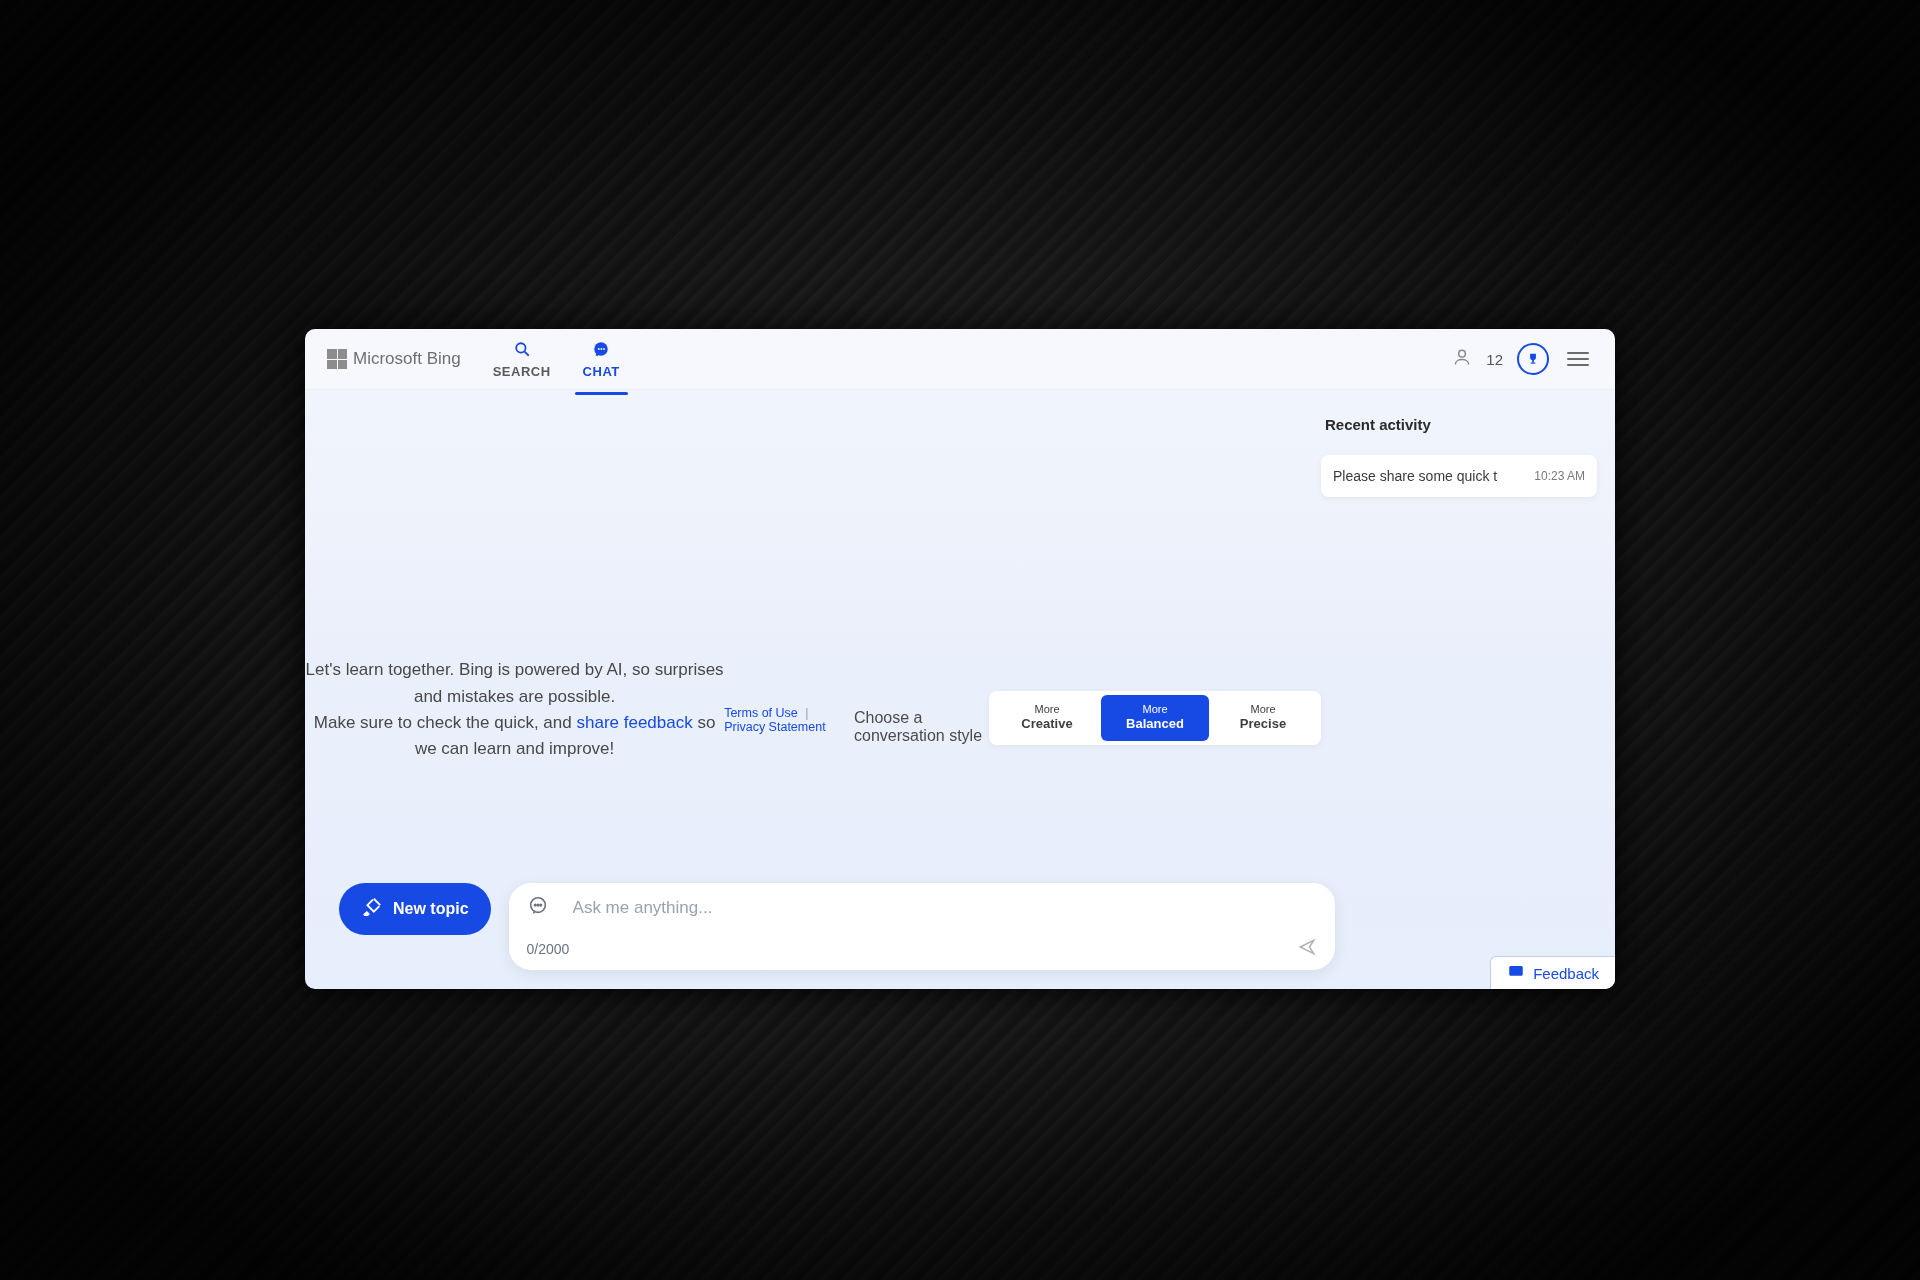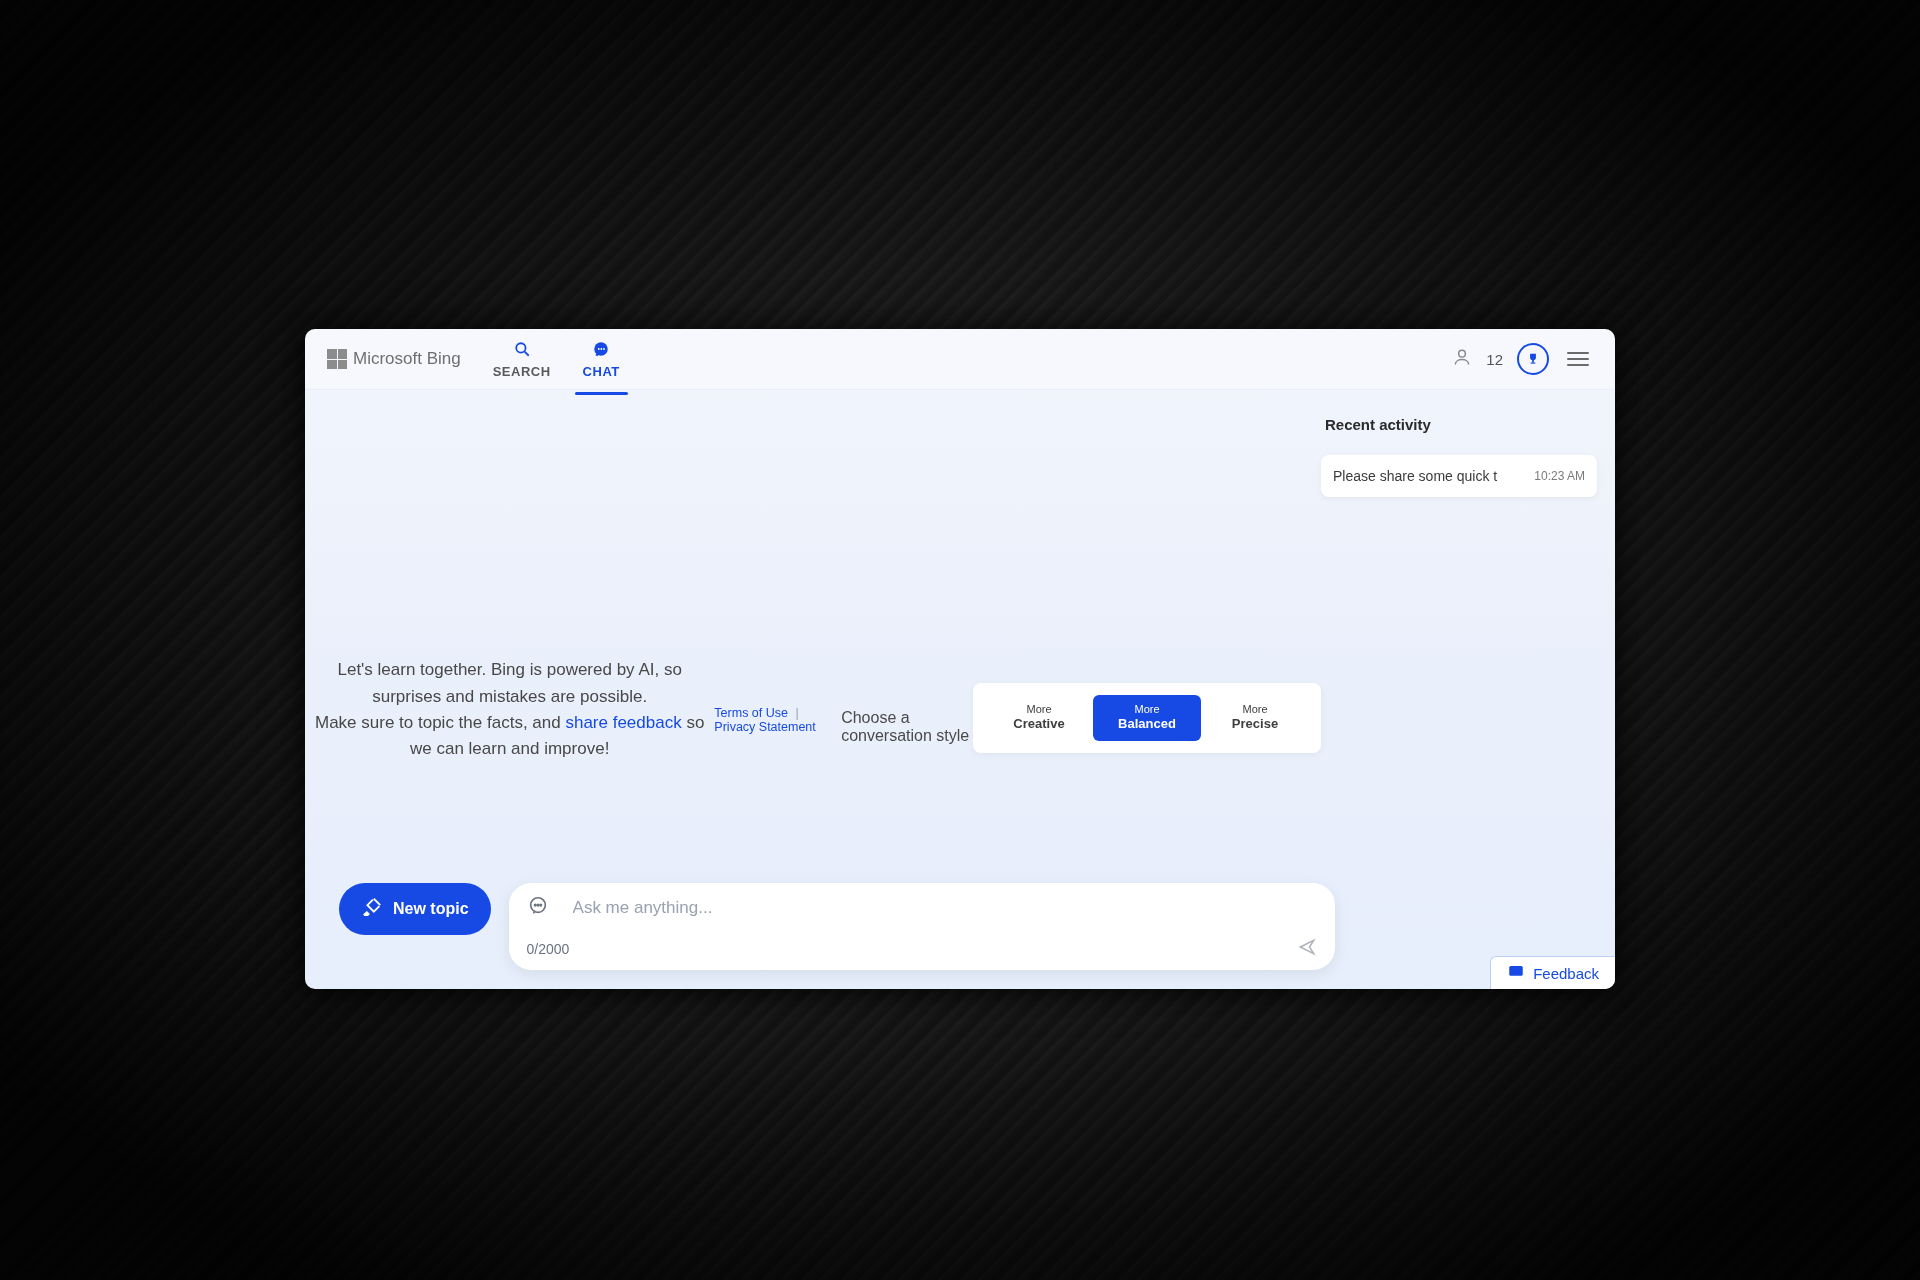--- a/index.html
+++ b/index.html
@@ -51,21 +51,21 @@
   .avatar-ico{width:20px;height:20px;}
   
   .main{position:relative;display:flex;padding:0 0 0 0;height:calc(100% - 60px);}
   .center{flex:1;display:flex;flex-direction:row;align-items:center;padding-top:40px;}
   .intro{font-size:17px;color:#484848;text-align:center;line-height:1.55;max-width:720px;}
   .intro a{color:#174ae4;text-decoration:none;}
   .legal{margin-top:20px;font-size:12.5px;}
   .legal a{color:#174ae4;text-decoration:none;}
   .legal .sep{color:#9ca3af;margin:0 4px;}
   .style-heading{margin-top:34px;font-size:16px;color:#4a4a4a;}
-  .style-picker{margin-top:16px;background:#fff;border-radius:8px;padding:12px;display:flex;box-shadow:0 2px 8px rgba(0,0,0,0.05);}
+  .style-picker{margin-top:16px;background:#fff;border-radius:8px;padding:4px;display:flex;box-shadow:0 2px 8px rgba(0,0,0,0.05);}
   .style-opt{width:108px;text-align:center;padding:8px 0 10px;font-size:11px;color:#3e3e3e;border-radius:6px;cursor:pointer;}
   .style-opt .sub{display:block;font-weight:600;font-size:13px;margin-top:1px;}
   .style-opt.active{background:#174ae4;color:#fff;}
   
   .bottom{position:absolute;left:34px;right:28px;bottom:20px;display:flex;gap:18px;align-items:flex-start;}
   .new-topic{background:#174ae4;color:#fff;border:none;border-radius:26px;height:52px;padding:0 22px;display:flex;align-items:center;gap:10px;font-size:16px;font-weight:600;cursor:pointer;}
   .ask-box{flex:1;max-width:790px;background:#fff;border-radius:22px;box-shadow:0 4px 16px rgba(0,0,0,0.08);padding:12px 18px 10px 18px;}
   .ask-row{display:flex;align-items:center;gap:22px;}
   .ask-row input{flex:1;border:none;outline:none;font-size:17px;color:#333;background:transparent;}
   .ask-row input::placeholder{color:#9aa2af;}
@@ -143,21 +143,21 @@
         </div>
       </div>
     </div>
 
     <div class="main">
 
       <div class="center">
         <div class="intro">
           <div>Let's learn together. Bing is powered by AI, so surprises and mistakes are possible.</div>
           <div>
-            <span>Make sure to topic the facts, and </span><a href="#">share feedback</a><span> so we can learn and improve!</span>
+            <span>Make sure to check the quick, and </span><a href="#">share feedback</a><span> so we can learn and improve!</span>
           </div>
         </div>
 
         <div class="legal">
           <a href="#">Terms of Use</a>
           <span class="sep">|</span>
           <a href="#">Privacy Statement</a>
         </div>
 
         <div class="style-heading">Choose a conversation style</div>

